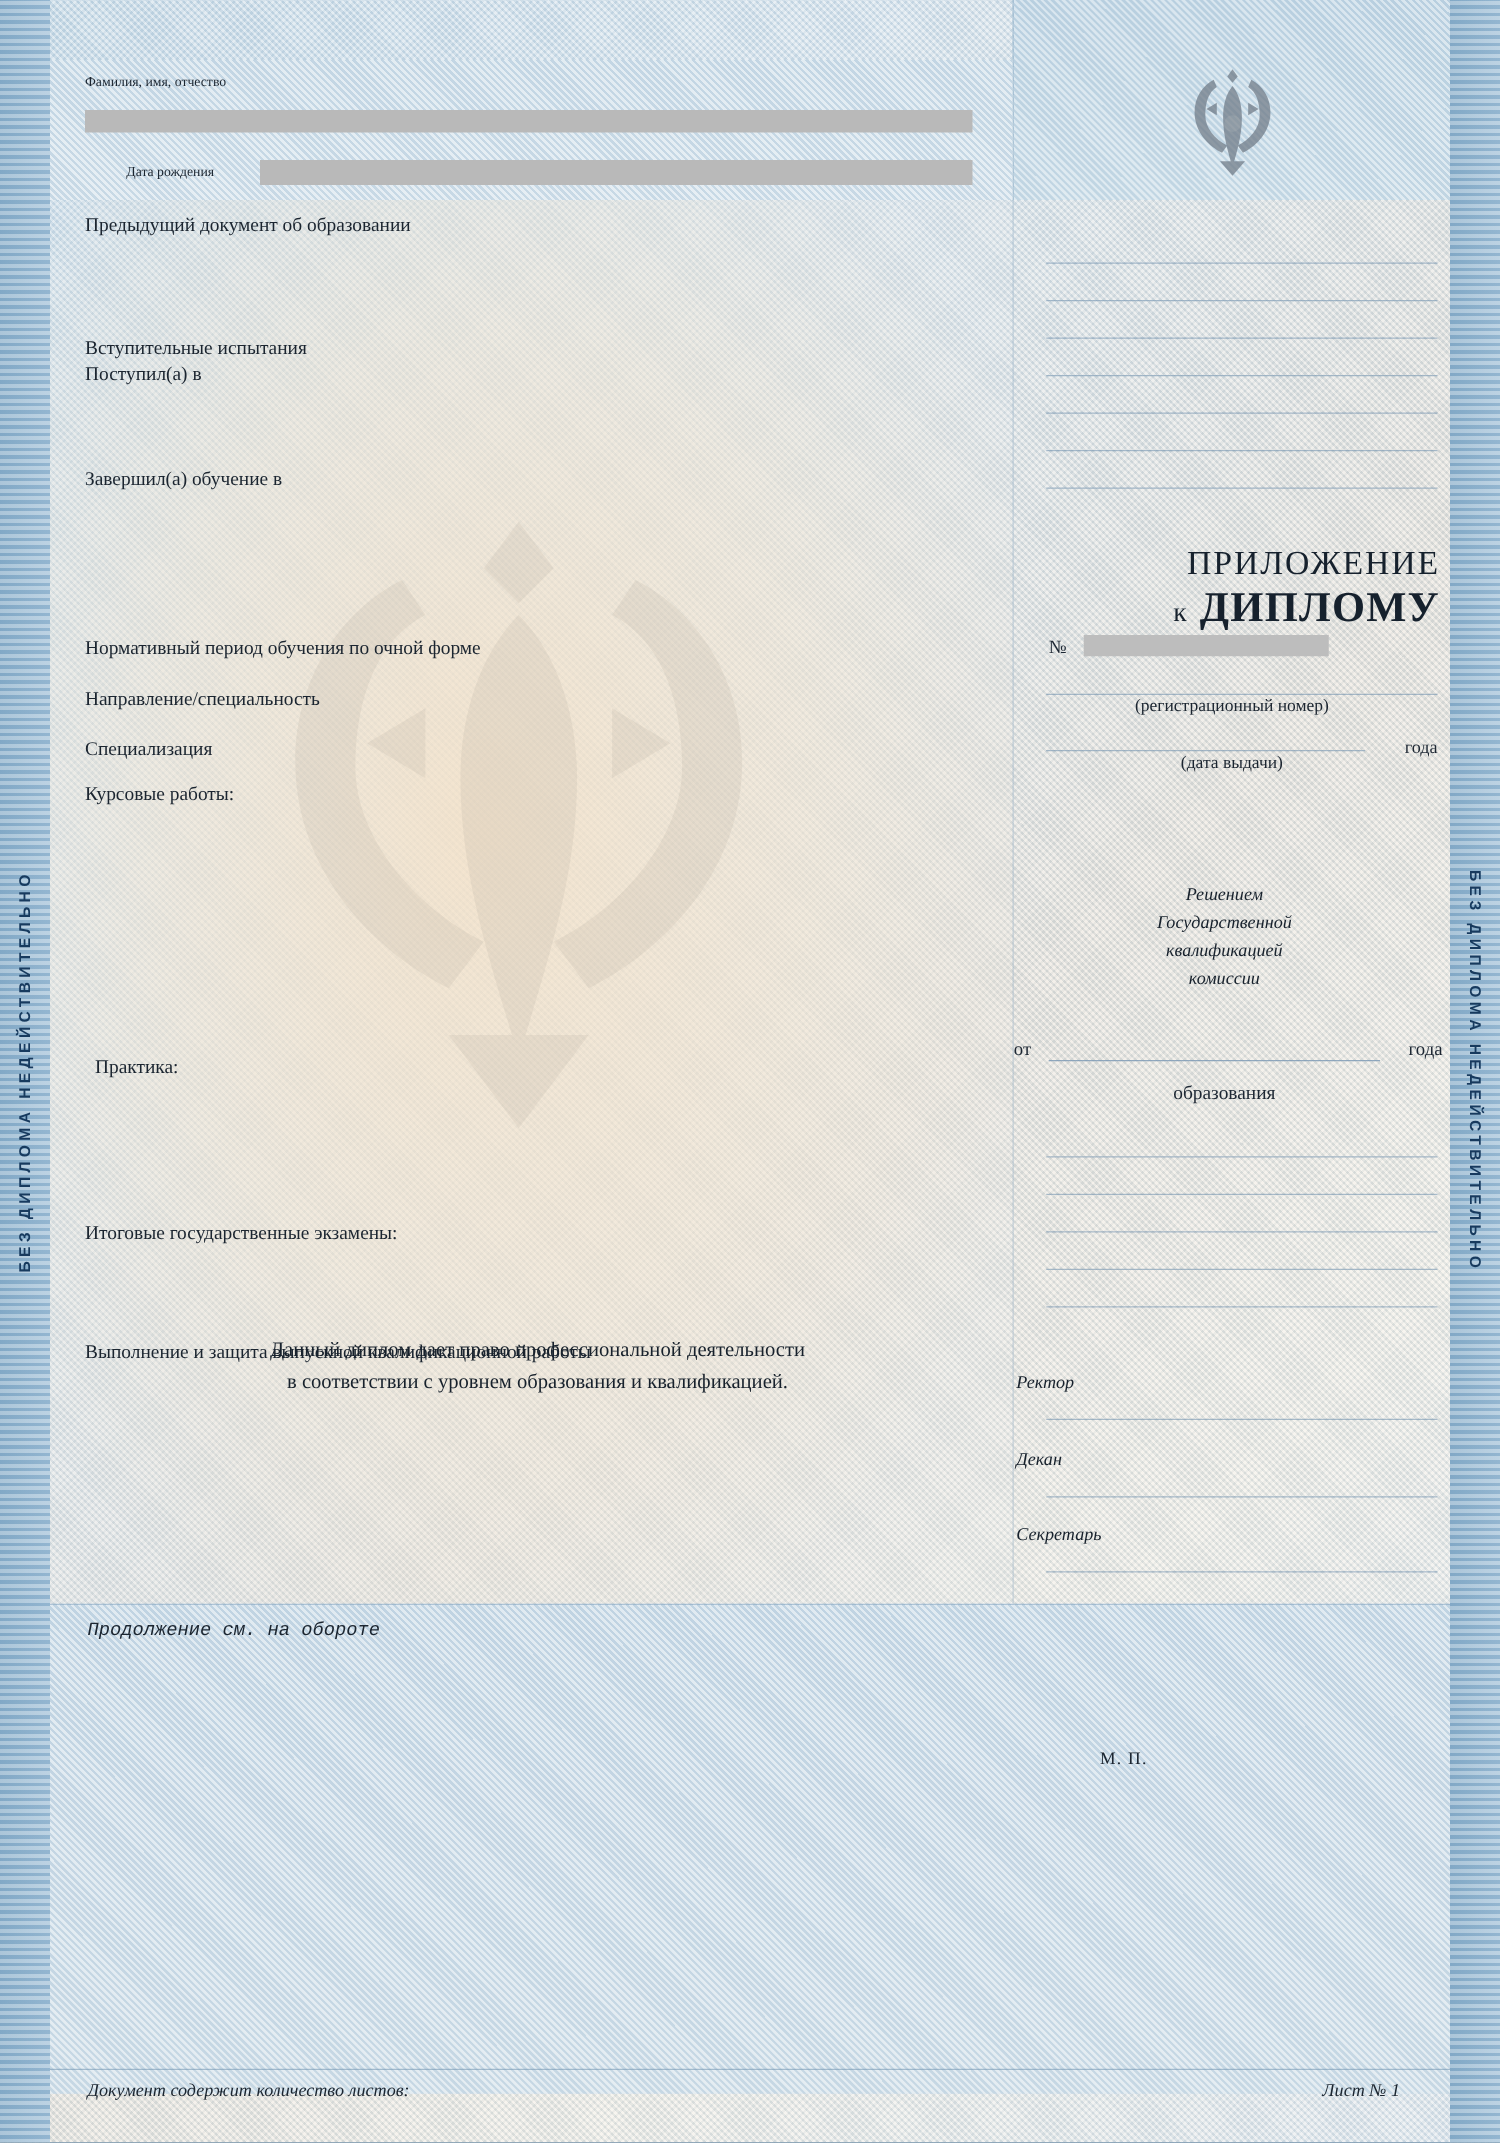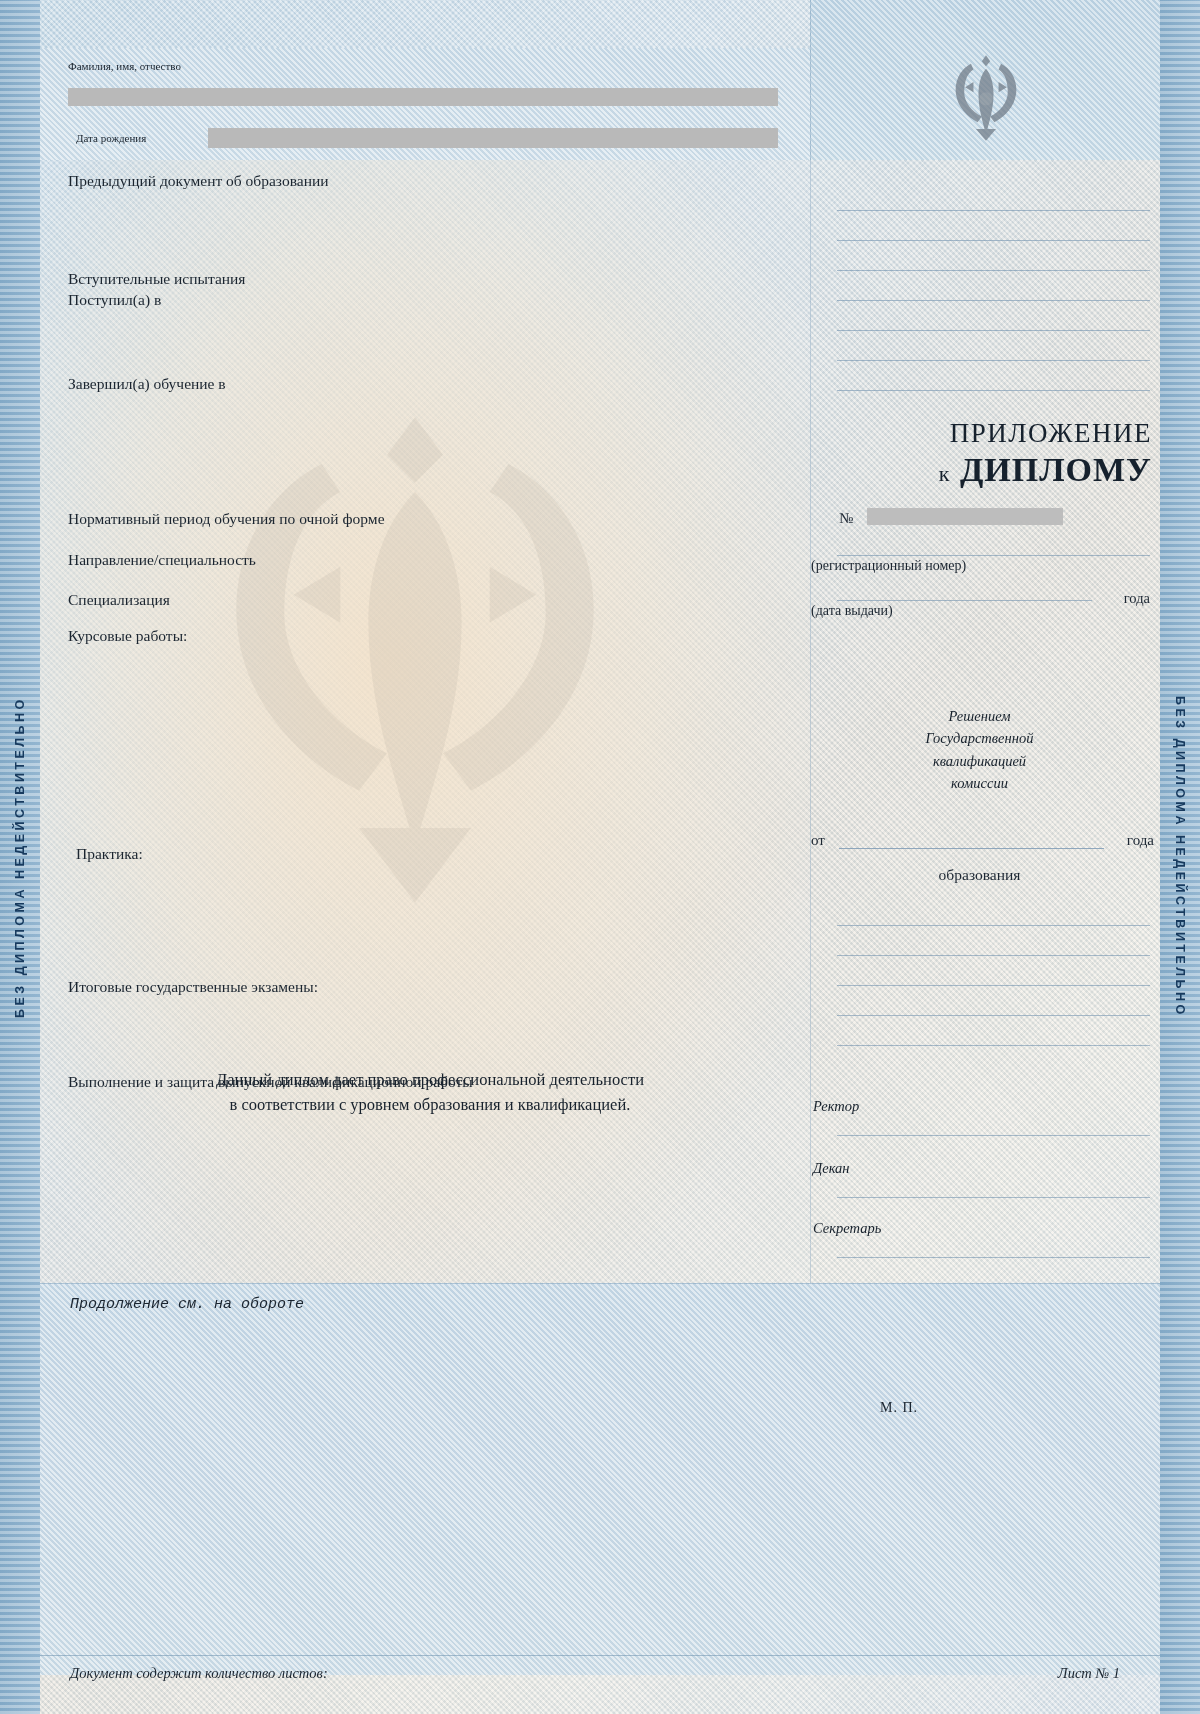--- a/index.html
+++ b/index.html
@@ -109,21 +109,21 @@
     font-size: 11px;
     color: #1b2530;
   }
   .lbl-fio { position: absolute; left: 28px; top: 12px; }
   .redact {
     position: absolute;
     background: #b9b9b9;
     height: 18px;
   }
   .redact.fio { left: 28px; top: 40px; width: 710px; }
-  .lbl-dr { position: absolute; left: 12px; top: 84px; padding-left: 24px; }
+  .lbl-dr { position: absolute; left: 37px; top: 84px; padding-left: 24px; }
   .redact.dr { left: 168px; top: 80px; width: 570px; height: 20px; }
 
   
   .watermark {
     position: absolute;
     left: 180px; top: 380px;
     width: 470px; height: 560px;
     opacity: 0.20;
     pointer-events: none;
   }
@@ -206,20 +206,21 @@
   .app-title {
     position: absolute;
     left: 0; right: 8px;
     text-align: right;
     color: #16212d;
   }
   .app-title .t1 {
     font-size: 27px;
     letter-spacing: 1.5px;
     font-family: "Liberation Serif", serif;
+    margin-top: 17px;
   }
   .app-title .t2 {
     font-size: 34px;
     font-weight: bold;
     letter-spacing: 1px;
     font-family: "Liberation Serif", serif;
     margin-top: 2px;
   }
   .app-title .t2 small { font-size: 22px; font-weight: normal; }
 
@@ -229,21 +230,21 @@
     font-size: 15px;
   }
   .num-redact {
     position: absolute;
     left: 56px; top: 348px;
     width: 196px; height: 17px;
     background: #bdbdbd;
   }
   .cap {
     position: absolute;
-    text-align: left;
+    text-align: center;
     font-size: 14px;
     color: #1b2530;
     width: 100%;
   }
   .gak {
     position: absolute;
     left: 0; right: 12px;
     top: 545px;
     text-align: center;
     font-style: italic;

